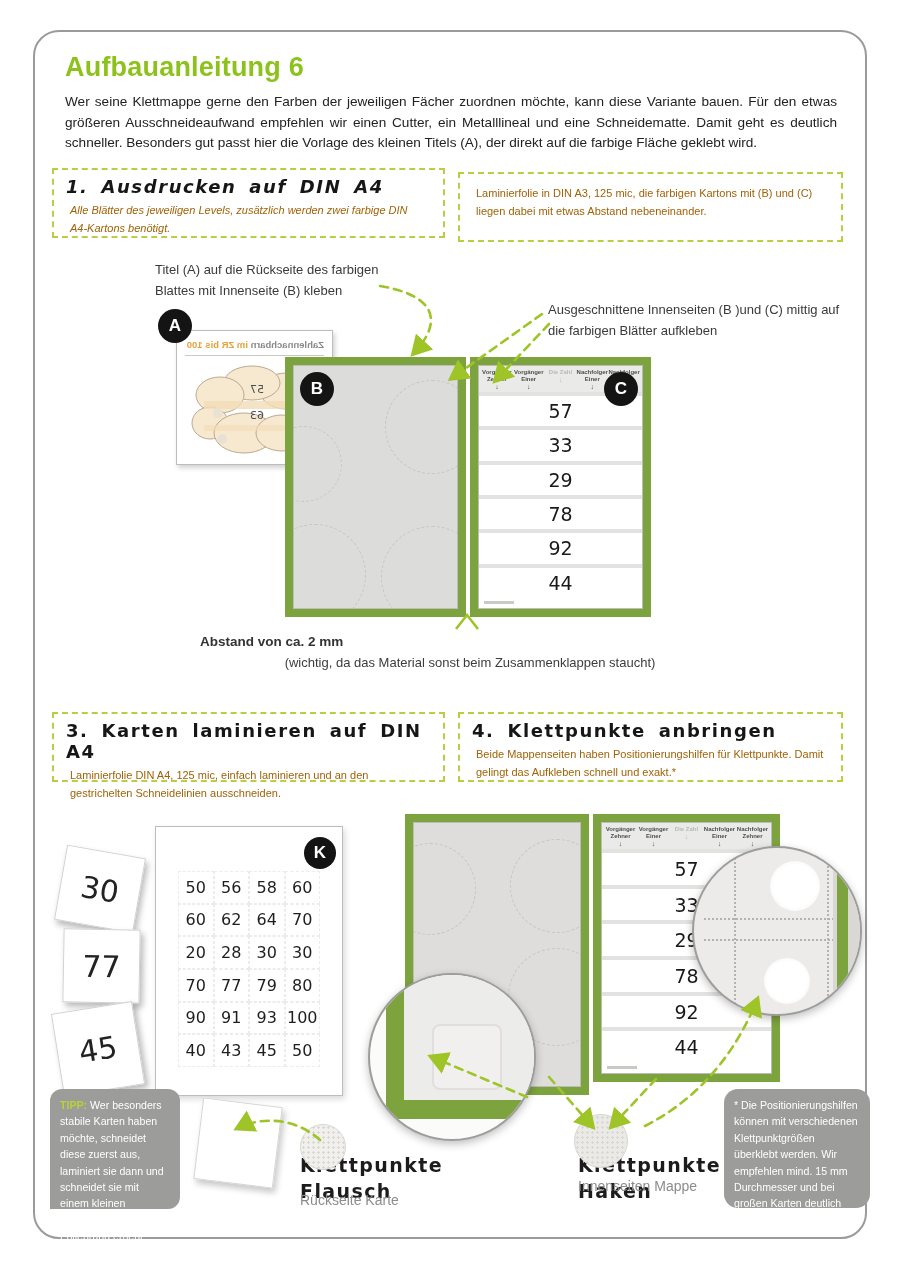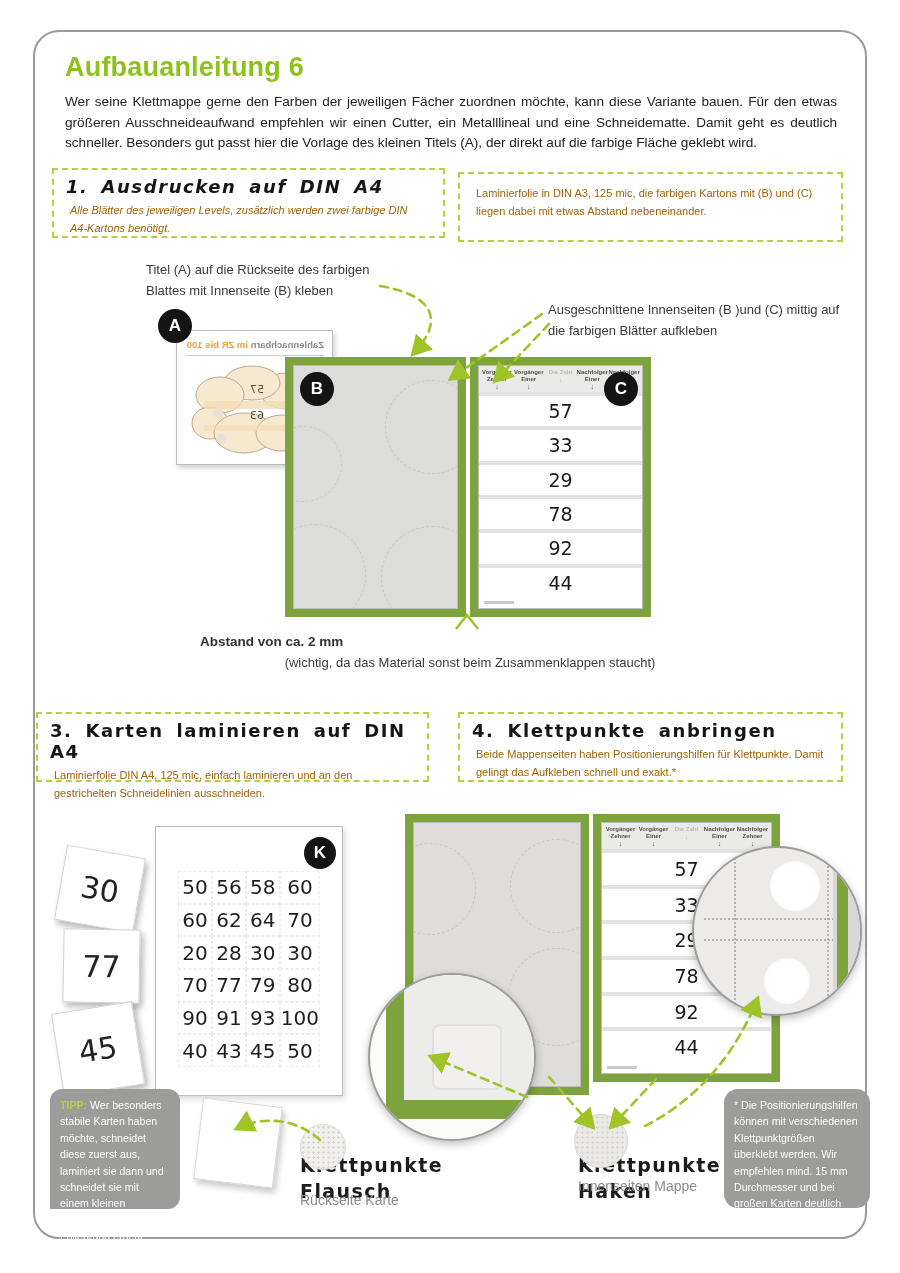--- a/index.html
+++ b/index.html
@@ -7,27 +7,27 @@
   .abs{position:absolute;}
   
   #frame{left:33px;top:30px;width:830px;height:1205px;border:2px solid #9b9b9b;border-radius:26px;}
   
   #title{left:65px;top:52px;font-size:27px;font-weight:bold;color:#8dc21c;letter-spacing:.2px;}
   #intro{left:65px;top:92px;width:772px;font-size:13.6px;line-height:20.5px;color:#222;text-align:justify;font-weight:500;}
   
   .step{border:2px dashed #bccd44;box-sizing:border-box;padding:6px 12px;background:#fff;}
   #step1{left:52px;top:168px;width:393px;height:70px;font-style:italic;}
   #step2{left:458px;top:172px;width:385px;height:70px;}
-  #step3{left:36px;top:712px;width:393px;height:70px;}
+  #step3{left:52px;top:712px;width:393px;height:70px;}
   #step4{left:458px;top:712px;width:385px;height:70px;}
   .step-title{font-family:"DejaVu Sans",sans-serif;font-weight:bold;font-size:18px;letter-spacing:1.6px;word-spacing:5px;color:#161616;margin:0 0 4px 0;}
   .step-body{font-size:11px;line-height:18px;color:#a16207;margin:4px;}
   
   .note{font-size:13px;line-height:21px;color:#3a3a3a;}
-  #note-left{left:146px;top:259px;width:245px;}
+  #note-left{left:155px;top:259px;width:245px;}
   #note-right{left:548px;top:299px;width:300px;}
   
   .badge{width:34px;height:34px;border-radius:50%;background:#141414;color:#fff;display:flex;align-items:center;justify-content:center;font-weight:bold;font-size:17px;z-index:30;}
   
   #card-a{left:176px;top:330px;width:155px;height:133px;background:#fff;border:1px solid #bdbdbd;box-shadow:2px 3px 5px rgba(0,0,0,.18);z-index:5;overflow:hidden;}
   #card-a .mirror{transform:scaleX(-1);width:100%;height:100%;position:relative;}
   #card-a .ca-title{position:absolute;left:8px;top:8px;font-size:9.5px;font-weight:bold;white-space:nowrap;}
   .ca-gray{color:#8a8a8a;} .ca-orange{color:#e8a23a;}
   #card-a .ca-rule{position:absolute;left:8px;right:8px;top:24px;height:1px;background:#c9c9c7;}
   .cloud{position:absolute;left:10px;top:30px;width:132px;height:96px;}
@@ -59,21 +59,21 @@
   #caption-sub{left:150px;top:655px;width:640px;text-align:center;font-size:13px;color:#3c3c3c;}
   
   .loose{background:#fff;border:1px solid #d2d2d0;box-shadow:3px 4px 6px rgba(0,0,0,.28);
          display:flex;align-items:center;justify-content:center;font-family:"DejaVu Sans",sans-serif;font-size:30px;color:#222;z-index:6;}
   #card30{left:60px;top:851px;width:78px;height:74px;transform:rotate(10deg);}
   #card77{left:63px;top:929px;width:75px;height:72px;transform:rotate(1deg);}
   #card45{left:57px;top:1007px;width:80px;height:82px;transform:rotate(-9deg);}
   
   #ksheet{left:155px;top:826px;width:186px;height:268px;background:#fff;border:1px solid #bdbdbd;box-shadow:2px 3px 6px rgba(0,0,0,.15);z-index:5;}
   #kgrid{position:absolute;left:22px;top:44px;width:142px;height:196px;display:grid;grid-template-columns:repeat(4,1fr);grid-template-rows:repeat(6,1fr);}
-  .kcell{display:flex;align-items:center;justify-content:center;font-family:"DejaVu Sans",sans-serif;font-size:20px;color:#1e1e1e;border:1px dashed #ececea;}
+  .kcell{display:flex;align-items:center;justify-content:center;font-family:"DejaVu Sans",sans-serif;font-size:16px;color:#1e1e1e;border:1px dashed #ececea;}
   
   .mag{border-radius:50%;border:2px solid #9d9d9b;box-shadow:0 3px 8px rgba(0,0,0,.25);overflow:hidden;z-index:20;background:#ecebe9;}
   #mag-right{left:692px;top:846px;width:166px;height:166px;}
   #mag-left{left:368px;top:973px;width:164px;height:164px;background:#fbfbfa;}
   .dotv{position:absolute;top:6%;bottom:6%;border-left:2px dotted #b3b2af;}
   .doth{position:absolute;left:6%;right:6%;border-top:2px dotted #b3b2af;}
   .wdot{position:absolute;border-radius:50%;background:radial-gradient(circle,#ffffff 60%,rgba(255,255,255,0));}
   
   .velcro{border-radius:50%;background-color:#f1f0ed;border:1px solid #d8d7d4;
           background-image:radial-gradient(#d9d8d4 1px,transparent 1.3px);background-size:5px 5px;z-index:15;}

